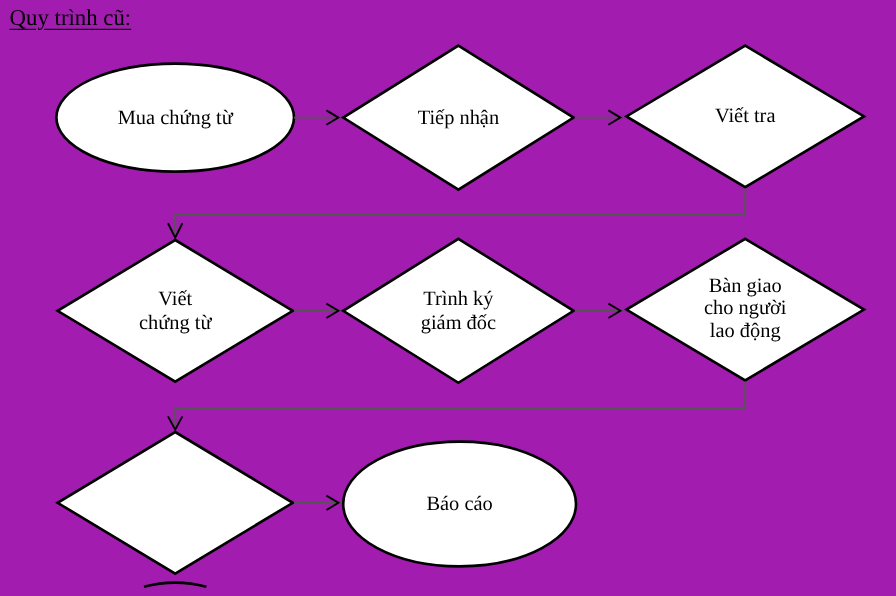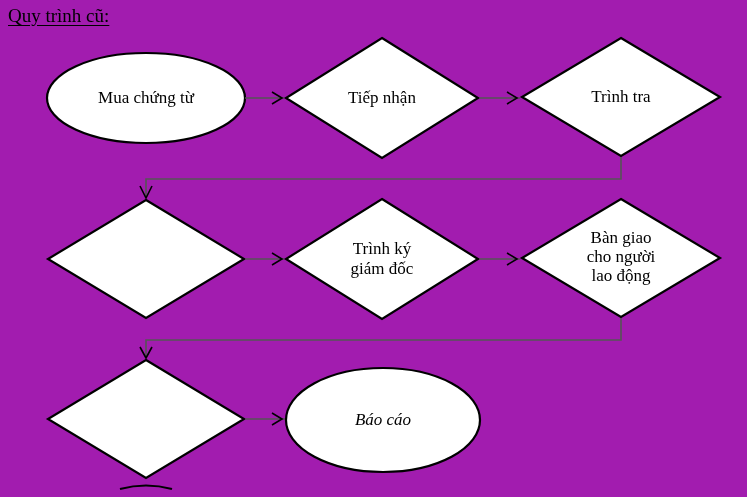--- a/index.html
+++ b/index.html
@@ -111,26 +111,28 @@
 
     <g>
       <path d="M 120 489 Q 146 482 172 489" fill="none" stroke="#000000" stroke-width="2.2"></path>
     </g>
   </svg>
 
   <div class="node-label" style="left:282px; top:88px;  width:200px;">Tiếp nhận</div>
 
   <div class="node-label" style="left:46px;  top:88px;  width:200px;">Mua chứng từ</div>
 
-  <div class="node-label" style="left:521px; top:87px;  width:200px;">Trình tra</div>
+  <div class="node-label" style="left:521px; top:87px;  width:200px;">Viết tra</div>
 
+  <div class="node-label" style="left:46px;  top:239px; width:200px;">Viết
+chứng từ</div>
 
   <div class="node-label tight" style="left:521px; top:228px; width:200px;">Bàn giao
 cho người
 lao động</div>
 
   <div class="node-label" style="left:282px; top:239px; width:200px;">Trình ký
 giám đốc</div>
 
 
-  <div class="node-label" style="left:283px; top:410px; width:200px;font-style:italic;">Báo cáo</div>
+  <div class="node-label" style="left:283px; top:410px; width:200px;">Báo cáo</div>
 
 </div>
 
 </body></html>

